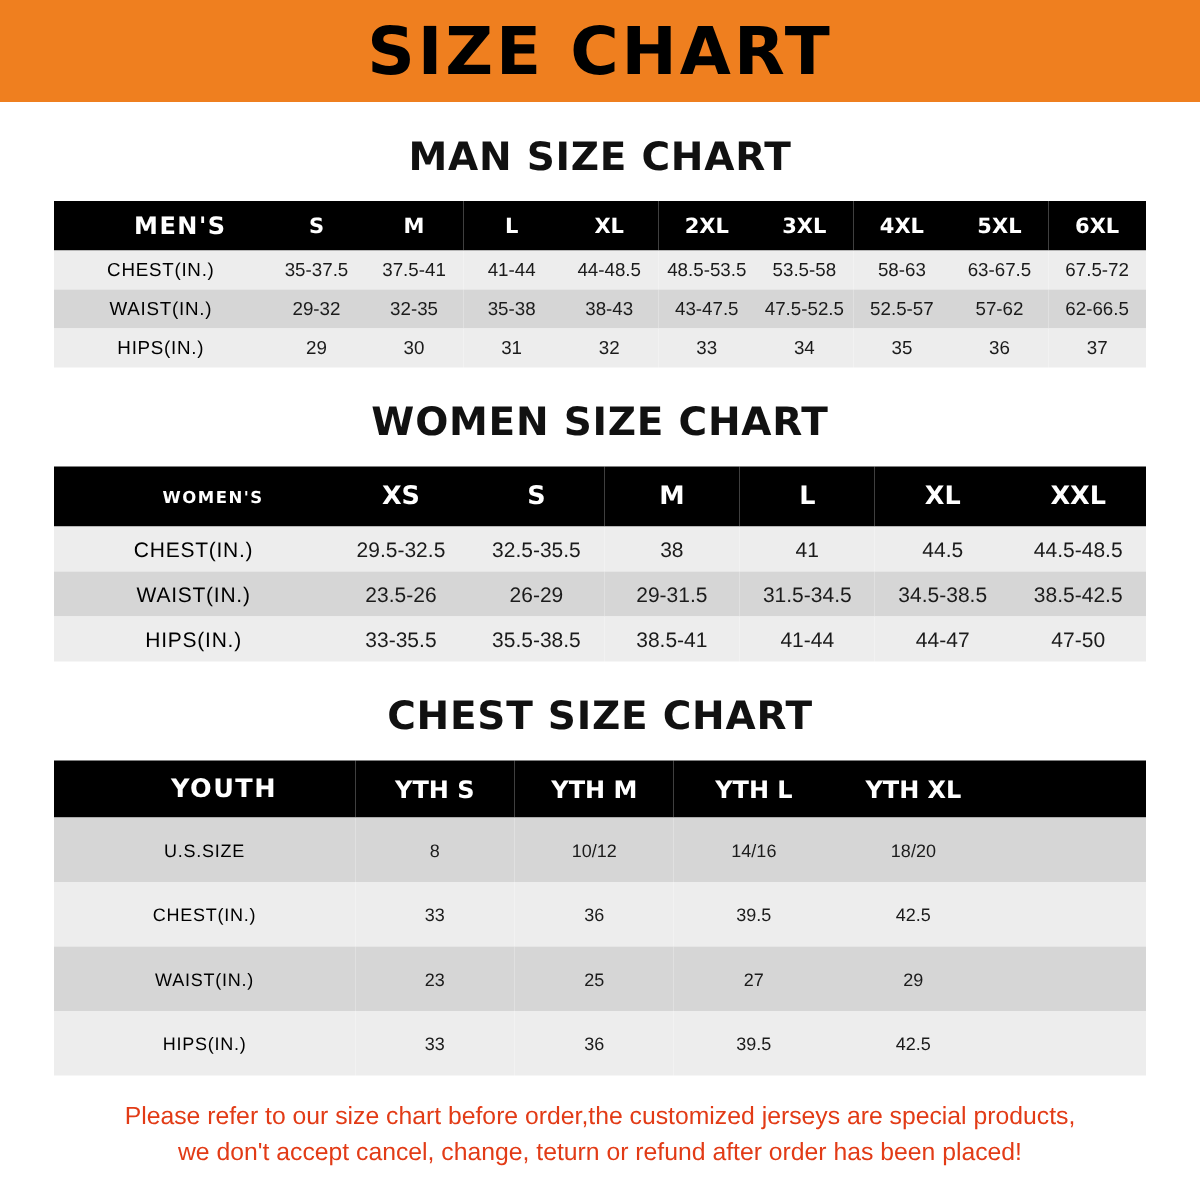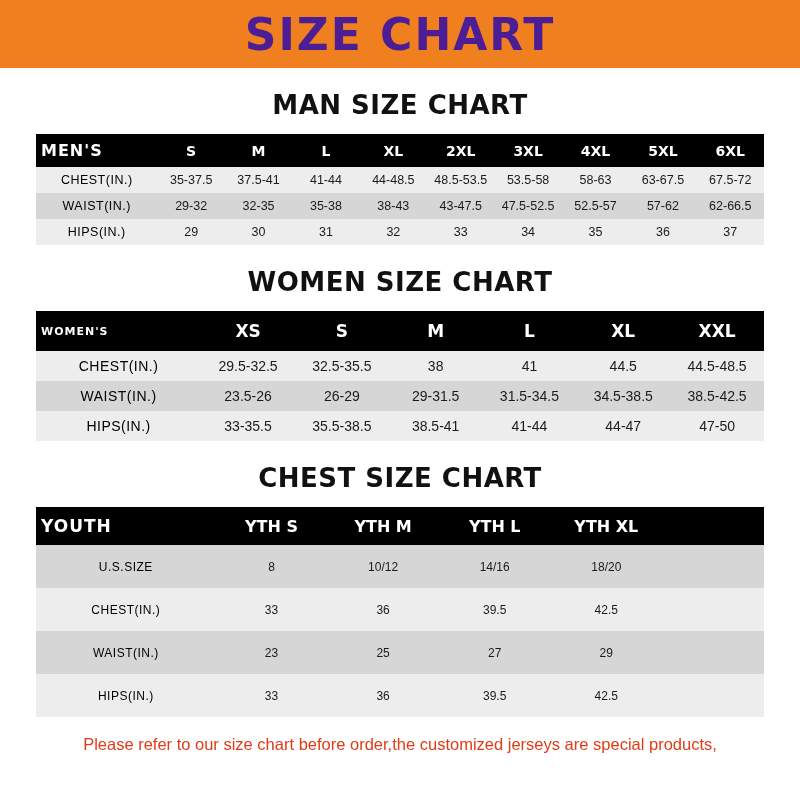--- a/index.html
+++ b/index.html
@@ -25,21 +25,21 @@
     background: #ef7f1f;
     display: flex;
     align-items: center;
     justify-content: center;
   }
   .banner-title {
     font-family: "DejaVu Sans", sans-serif;
     font-weight: bold;
     font-size: 44px;
     letter-spacing: 2px;
-    color: #4c1d95;
+    color: #000000;
     text-transform: uppercase;
     text-align: right;
   }
   .content {
     padding: 0 36px;
     box-sizing: border-box;
   }
   .section-title {
     text-align: center;
     font-family: "DejaVu Sans", sans-serif;
@@ -63,22 +63,22 @@
     background: #000000;
     color: #ffffff;
     height: 34px;
     font-family: "DejaVu Sans", sans-serif;
     font-weight: bold;
     font-size: 15px;
     text-align: center;
     vertical-align: middle;
   }
   .hdr-row th.label-cell {
-    text-align: left;
-    padding-left: 5px;
+    text-align: center;
+    padding-left: 26px;
     font-size: 17px;
     letter-spacing: 1px;
   }
   .body-row td {
     height: 27px;
     font-size: 13.5px;
     color: #1b1b1b;
     text-align: center;
     vertical-align: middle;
     font-family: "Liberation Sans", sans-serif;
@@ -265,16 +265,17 @@
         <td>36</td>
         <td>39.5</td>
         <td>42.5</td>
         <td></td>
       </tr>
     </tbody>
       </table>
 
     <div class="footer-note">
       <div>Please refer to our size chart before order,the customized jerseys are special products,</div>
+      <div>we don't accept cancel, change, teturn or refund after order has been placed!</div>
     </div>
 
   </div>
 </div>
 
 </body></html>

